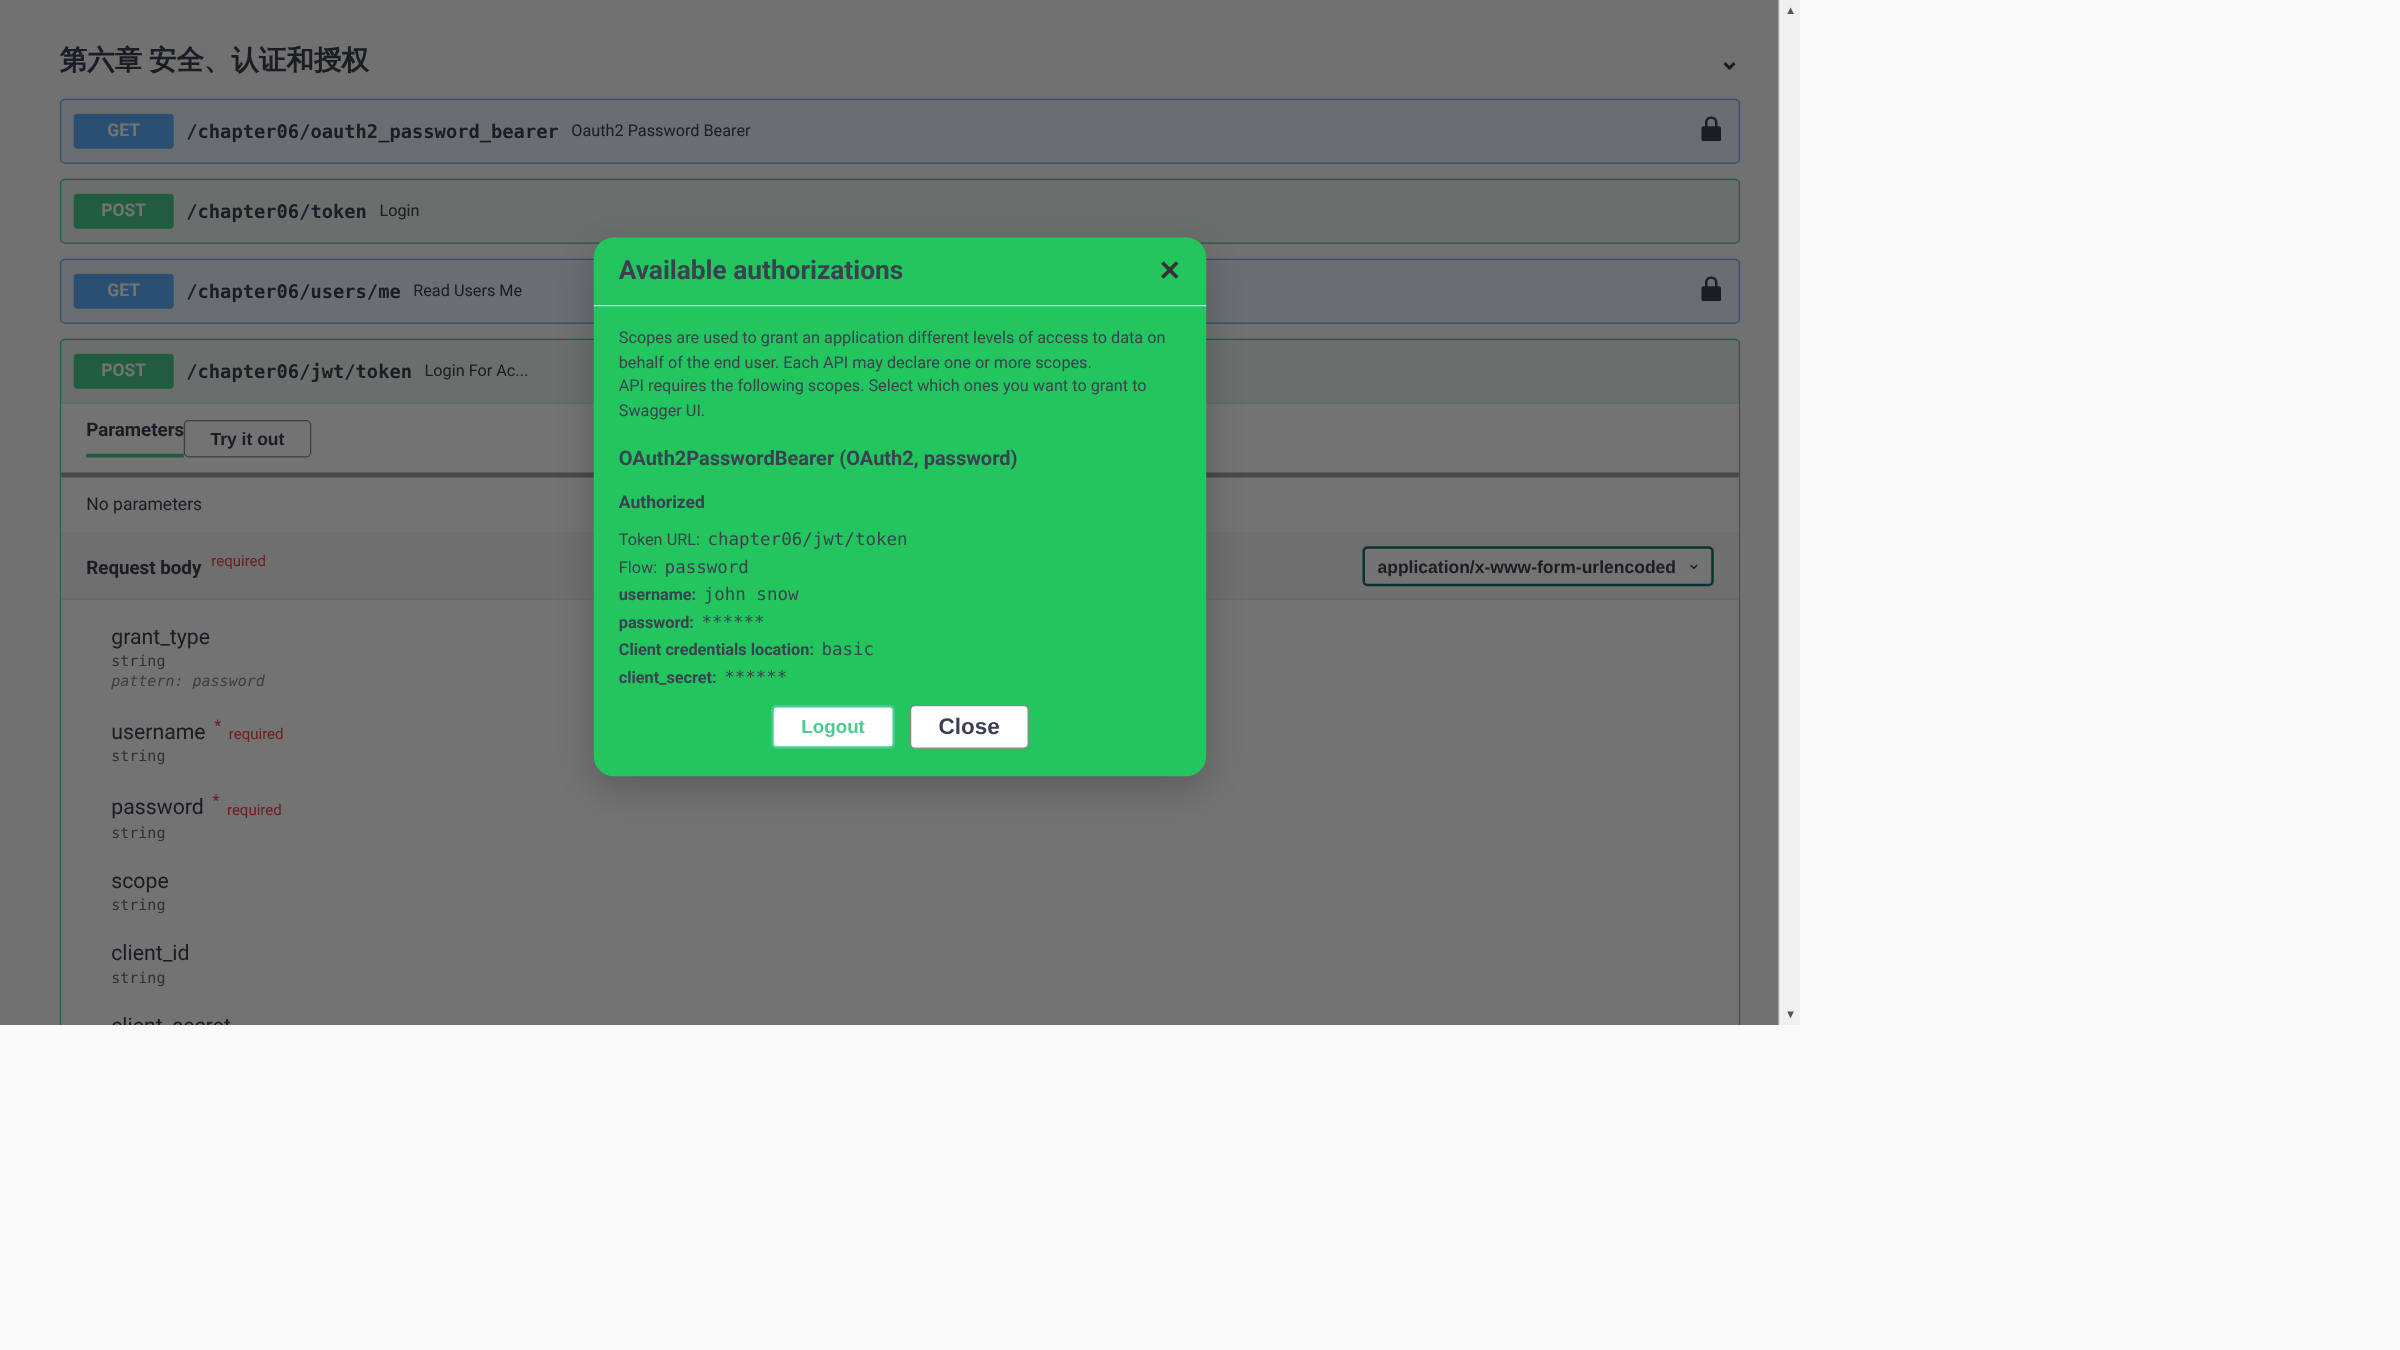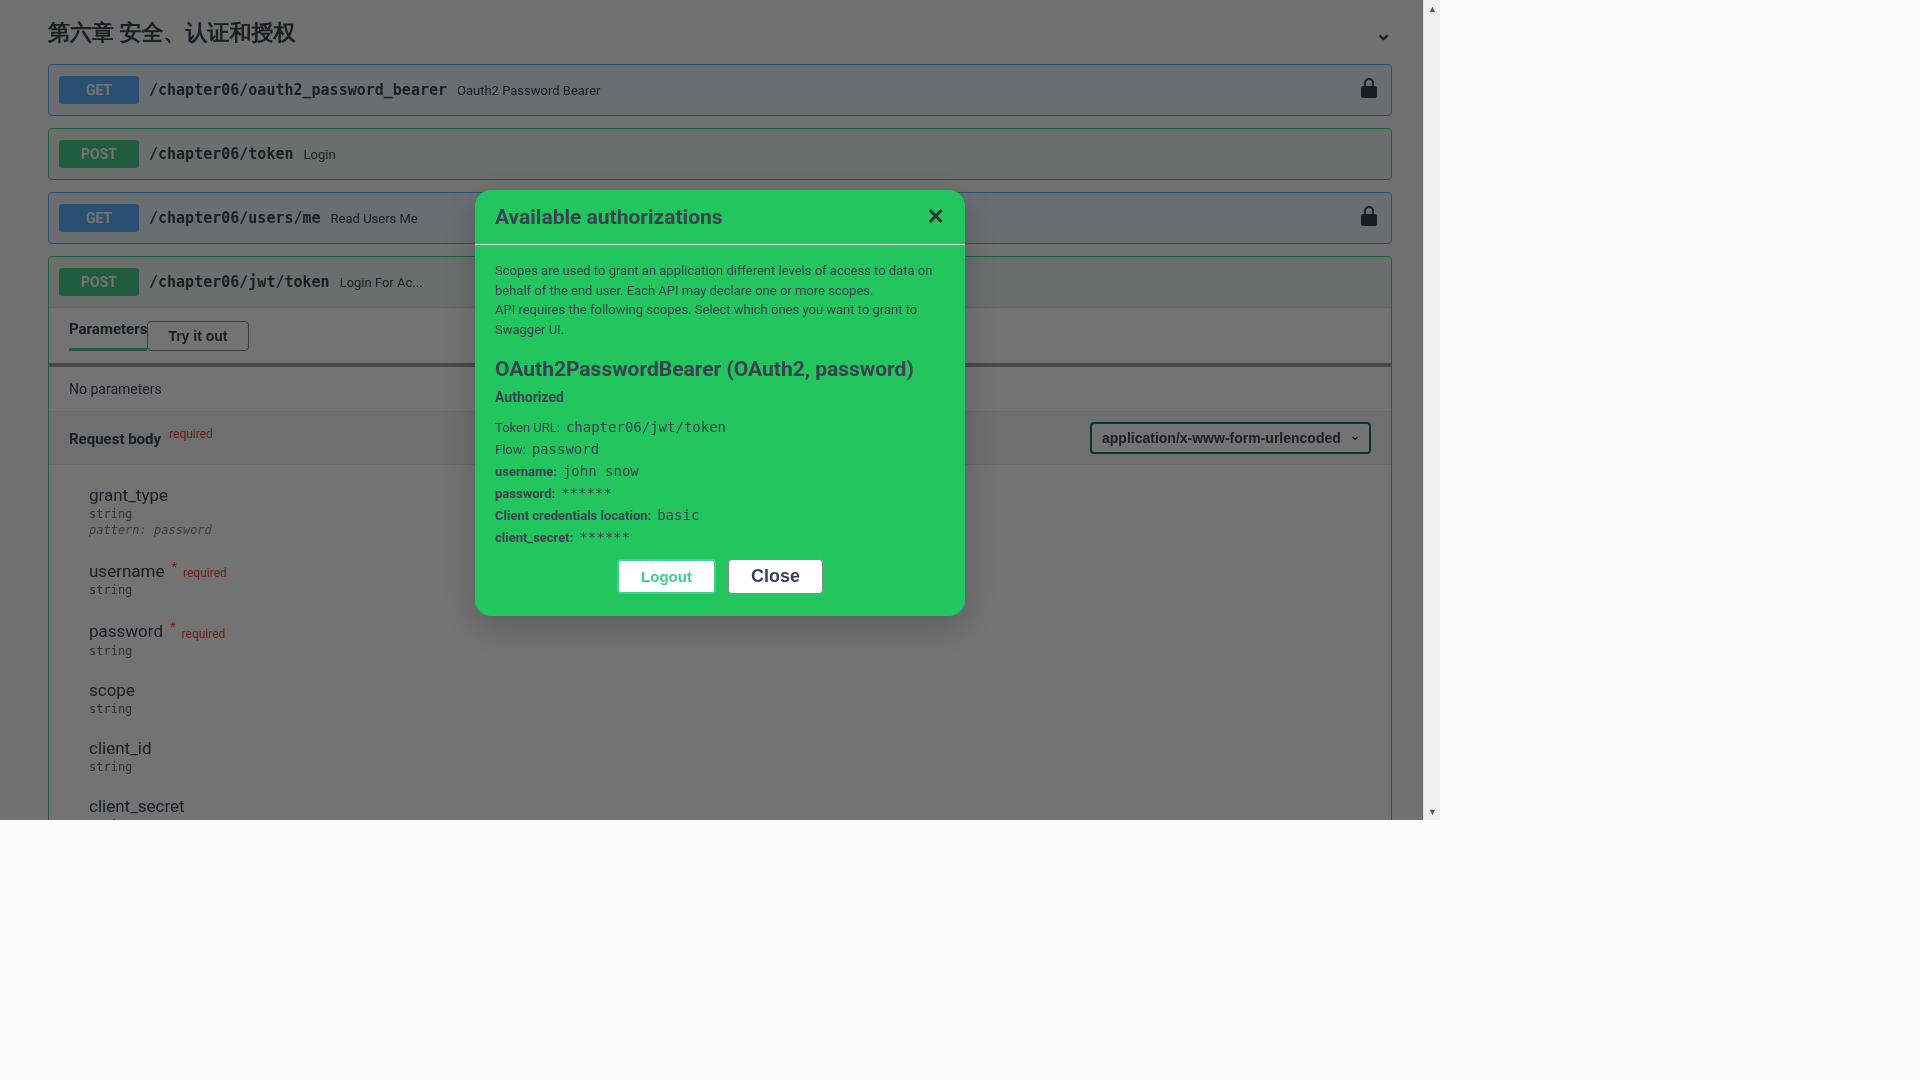--- a/index.html
+++ b/index.html
@@ -12,20 +12,21 @@
       overflow: hidden;
     }
     .overlay {
       position: absolute;
       inset: 0;
       background: rgba(0,0,0,0.55);
       z-index: 5;
     }
     .content {
       padding: 10px 48px;
+      margin-top: 15px;
     }
     .section-title {
       font-size: 22px;
       font-weight: 700;
       color: #3b4151;
       padding: 8px 0 16px;
       display: flex;
       justify-content: space-between;
       align-items: center;
     }
@@ -170,21 +171,21 @@
       display: flex;
       justify-content: space-between;
       align-items: center;
       padding: 14px 20px;
       border-bottom: 1px solid #ddd;
     }
     .modal-title { font-size: 21px; font-weight: 700; color: #3b4151; }
     .modal-close { font-size: 22px; font-weight: 700; cursor: pointer; color: #333; background: none; border: none; }
     .modal-body { padding: 16px 20px 22px; }
     .scope-desc { font-size: 13px; color: #3b4151; line-height: 1.5; margin-bottom: 18px; }
-    .auth-name { font-size: 21px; font-weight: 700; color: #3b4151; margin-bottom: 8px; }
+    .auth-name { font-size: 16px; font-weight: 700; color: #3b4151; margin-bottom: 18px; }
     .authorized { font-size: 14px; font-weight: 700; color: #3b4151; margin-bottom: 14px; }
     .auth-line { font-size: 13px; color: #3b4151; margin-bottom: 6px; display: flex; align-items: baseline; }
     .auth-line .label { font-weight: 400; margin-right: 6px; }
     .auth-line .bold { font-weight: 700; }
     .auth-line .mono { font-family: monospace; font-size: 14px; color: #3b4151; }
     .modal-buttons { display: flex; justify-content: center; gap: 12px; margin-top: 14px; }
     .btn-logout {
       border: 2px solid #49cc90;
       background: #fff;
       color: #49cc90;

